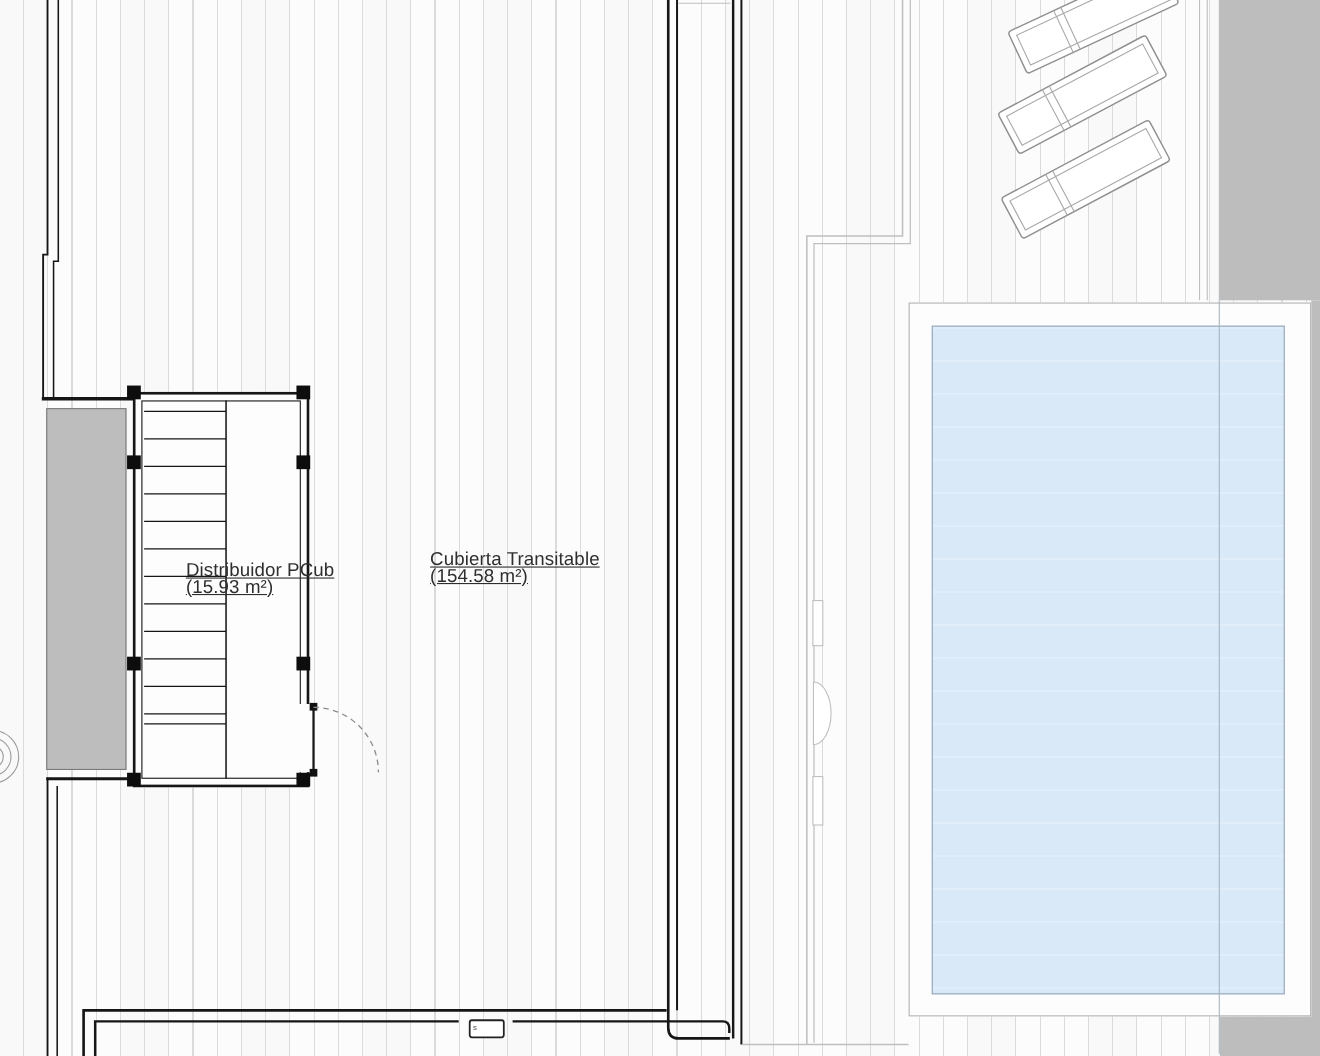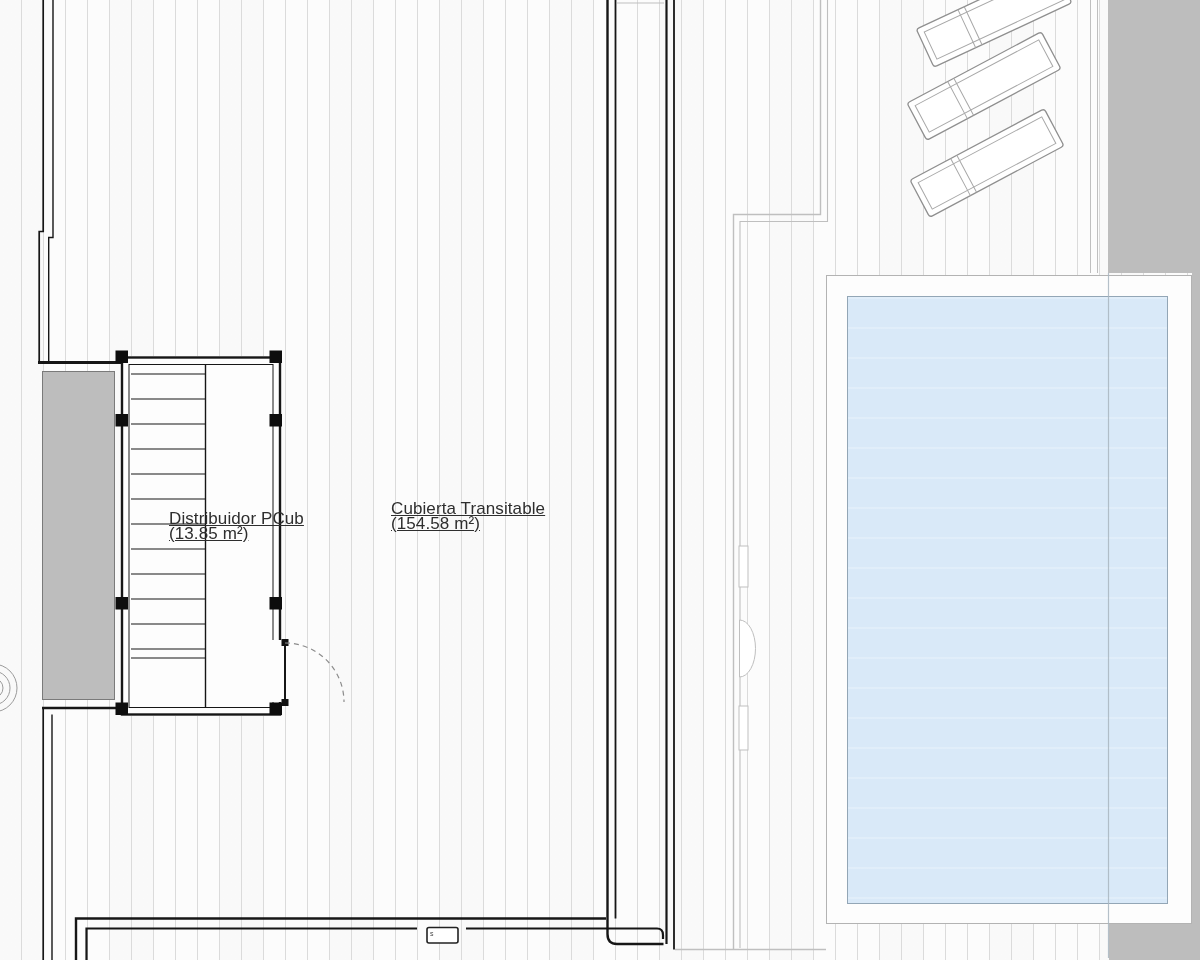--- a/index.html
+++ b/index.html
@@ -147,20 +147,20 @@
 
     <g fill="none" stroke="#9b9b9b" stroke-width="1">
       <circle cx="-7" cy="688" r="10"></circle>
       <circle cx="-7" cy="688" r="17"></circle>
       <circle cx="-7" cy="688" r="24"></circle>
     </g>
   </svg>
 
   <div class="label" style="left:169px; top:512px;">
     <div>Distribuidor PCub</div>
-    <div>(13.85 m²)</div>
+    <div>(15.93 m²)</div>
   </div>
   <div class="label" style="left:391px; top:502px;">
     <div>Cubierta Transitable</div>
     <div>(154.58 m²)</div>
   </div>
 
 </div>
 
 </body></html>

